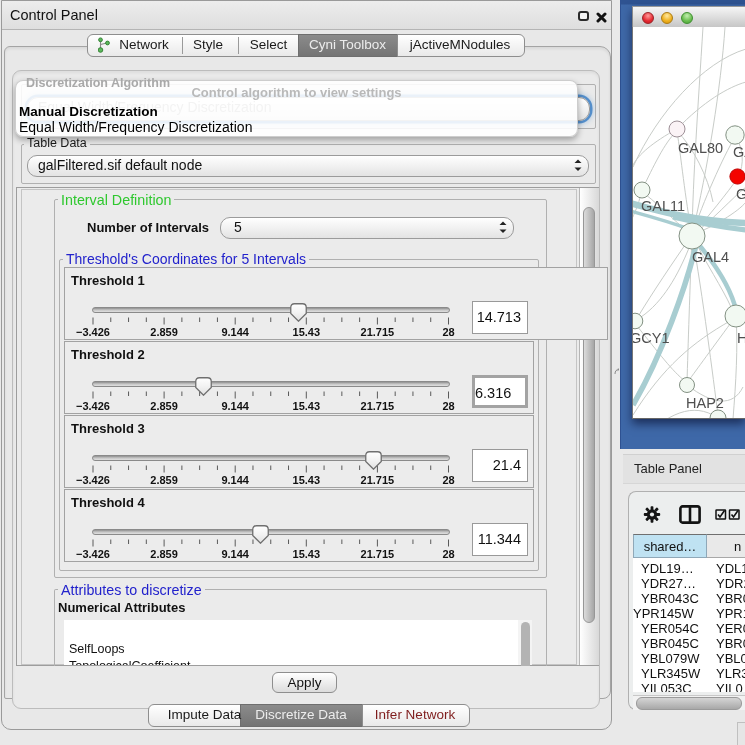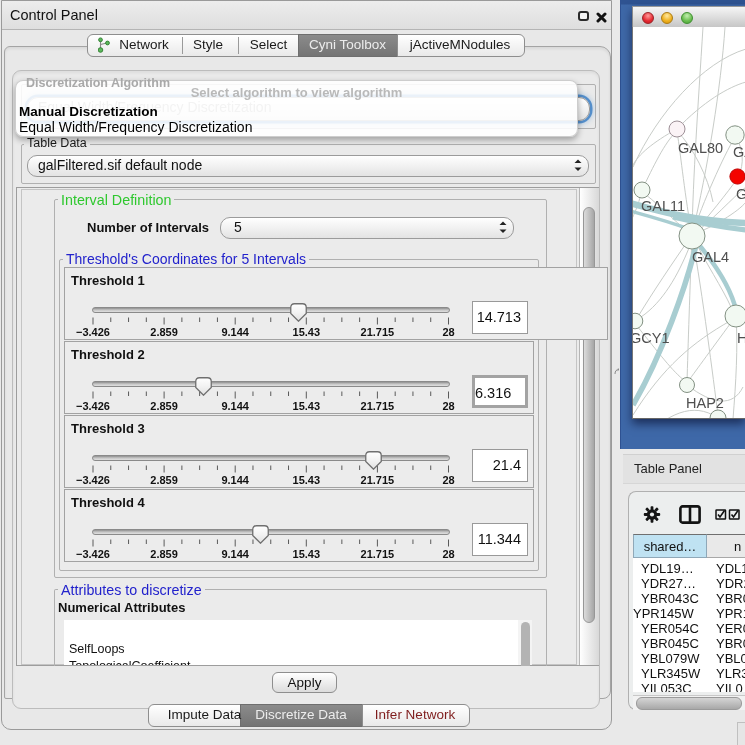--- a/index.html
+++ b/index.html
@@ -274,21 +274,21 @@
     <div class="abs" style="left:0;top:0;width:92px;height:21px;background:linear-gradient(#ffffff,#e9e9e9);border:1px solid #8e8e8e;border-radius:6px 0 0 6px;"></div>
     <div class="abs" style="left:92px;top:0;width:122px;height:21px;background:linear-gradient(#8b8b8b,#747474);border:1px solid #6e6e6e;"></div>
     <div class="abs" style="left:214px;top:0;width:106px;height:21px;background:linear-gradient(#ffffff,#e9e9e9);border:1px solid #8e8e8e;border-radius:0 6px 6px 0;"></div>
     <div class="abs" style="left:0;top:0;width:113px;height:21px;line-height:22px;text-align:center;color:#1a1a1a;">Impute Data</div>
     <div class="abs" style="left:92px;top:0;width:122px;height:21px;line-height:22px;text-align:center;color:#ececec;">Discretize Data</div>
     <div class="abs" style="left:214px;top:0;width:106px;height:23px;line-height:22px;text-align:center;color:#7f1d1d;">Infer Network</div>
   </div>
 
   <div class="abs" style="left:13px;top:79px;width:563px;height:57px;background:rgba(255,255,255,0.88);border:1px solid rgba(200,200,200,0.9);border-radius:8px;box-shadow:0 3px 6px rgba(0,0,0,0.32);box-sizing:border-box;"></div>
   <div class="abs" style="left:21px;top:75px;padding:0 3px;font-size:12.5px;font-weight:bold;color:#a9a9a9;">Discretization Algorithm</div>
-  <div class="abs" style="left:13px;top:84px;width:563px;text-align:center;font-size:13px;font-weight:bold;color:#b9b9b9;">Select algorithm to view algorithm</div>
+  <div class="abs" style="left:13px;top:84px;width:563px;text-align:center;font-size:13px;font-weight:bold;color:#b9b9b9;">Control algorithm to view settings</div>
   <div class="abs" style="left:17px;top:103px;font-size:13.5px;font-weight:bold;color:#000;">Manual Discretization</div>
   <div class="abs" style="left:17px;top:118px;font-size:14px;color:#000;">Equal Width/Frequency Discretization</div>
 </div>
 
 <div class="abs" style="left:620px;top:0;width:125px;height:449px;background:linear-gradient(#2f5391 0px,#2f5391 4px,#3e68a8 5px,#3e68a8 100%);border-left:1px solid #2e5191;box-sizing:border-box;"></div>
 <svg class="abs" style="left:614px;top:368px;" width="6" height="7" viewBox="0 0 6 7">
     <path d="M1 6 Q1 1.5 5 1.5 L3.8 0.4 M5 1.5 L3.6 2.6" stroke="#8a8a8a" stroke-width="1" fill="none"></path>
   </svg>
 
 <div class="abs" style="left:632px;top:6px;width:113px;height:413px;box-shadow:0 5px 9px rgba(0,0,30,0.55);">

